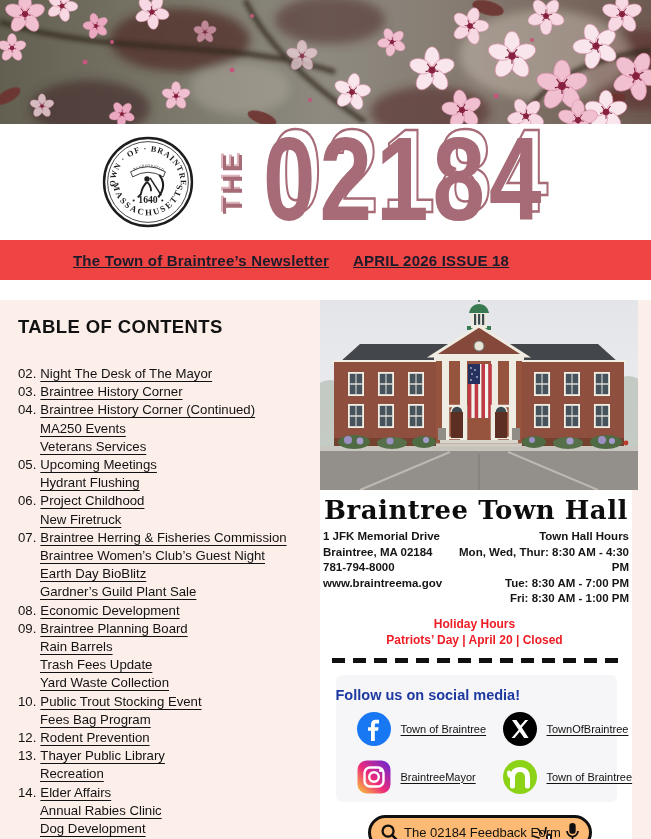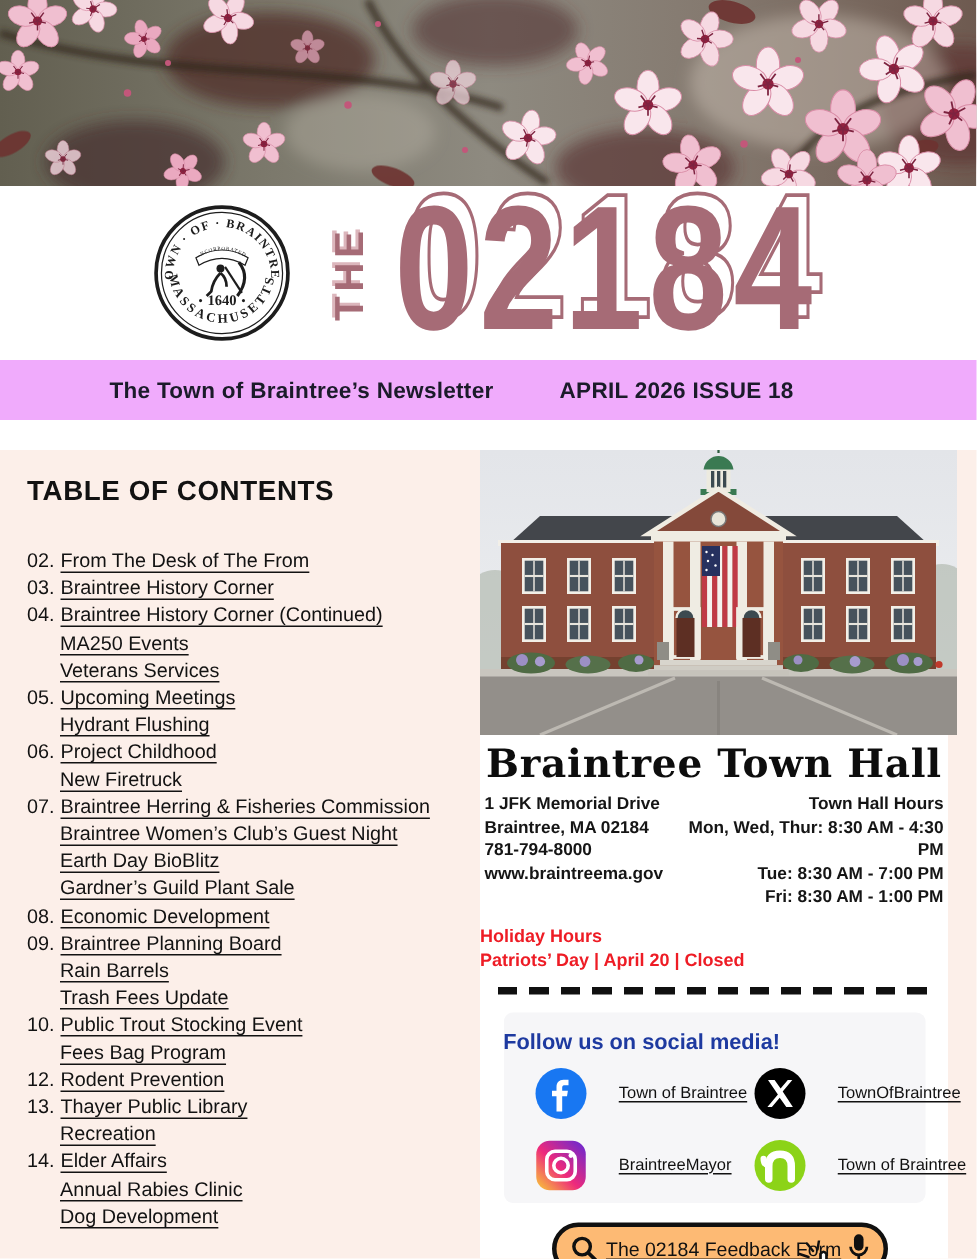--- a/index.html
+++ b/index.html
@@ -23,50 +23,50 @@
   .zip-wrap { position:relative; margin-left:16px; margin-top:-6px; transform:scaleX(.8);
     transform-origin:left center; height:120px; }
   .zip-wrap span {
     font-size:118px; font-weight:700; letter-spacing:5px; line-height:120px;
     font-family:"Liberation Sans", sans-serif; white-space:nowrap;
   }
   .zip-main { position:relative; z-index:2; color:#a66b76; }
   .zip-shadow { position:absolute; left:8px; top:-8px; z-index:1; color:#fff;
     -webkit-text-stroke:2.5px #a66b76; text-shadow:0 0 0 #a66b76; }
   
-  .subbar { position:absolute; left:0; top:240px; width:651px; height:40px; background:#f0abfc;
-    display:flex; align-items:center; color:#1b1b2a; }
+  .subbar { position:absolute; left:0; top:240px; width:651px; height:40px; background:#ef4444;
+    display:flex; align-items:center; color:#1b1b2a;text-decoration:underline; }
   .subbar .left { margin-left:73px; font-size:15px; font-weight:700; letter-spacing:.2px; }
-  .subbar .right { margin-left:44px; font-size:15px; font-weight:700; letter-spacing:.2px; }
+  .subbar .right { margin-left:24px; font-size:15px; font-weight:700; letter-spacing:.2px; }
   
   .body { position:absolute; left:0; top:300px; width:651px; height:539px; background:#fcefe9; }
   
   .toc { position:absolute; left:18px; top:16px; width:300px; color:#121212; }
   .toc-title { font-size:18.5px; font-weight:800; letter-spacing:.4px; margin-bottom:27px; }
   .toc-row, .toc-sub { font-size:13.2px; line-height:18.2px; white-space:nowrap; }
   .toc-num { display:inline-block; margin-right:4px; }
   .toc-sub { padding-left:22px; }
   .toc-link { text-decoration:underline; text-underline-offset:3px; text-decoration-thickness:1px; cursor:pointer; }
   
   .right-panel { position:absolute; left:320px; top:-2px; width:312px; height:541px; background:#fff; }
   .hall-photo { display:block; margin-top:2px; width:318px; height:190px; }
   .hall-title { margin-top:5px; text-align:center; font-family:"DejaVu Serif","Liberation Serif",serif;
     font-weight:700; font-size:26px; letter-spacing:.5px; color:#0d0d0d; }
   .hall-info { display:flex; justify-content:space-between; padding:4px 3px 0 3px; color:#151515; }
   .hall-info .addr { font-size:11.5px; font-weight:700; line-height:15.5px; }
   .hall-info .hours { font-size:11.5px; font-weight:700; line-height:15.5px; text-align:right; }
-  .holiday { margin-top:9px; padding-right:3px; text-align:left; color:#ee1c25;
+  .holiday { margin-top:9px; padding-right:3px; text-align:center; color:#ee1c25;
     font-size:12px; font-weight:700; line-height:16.5px; }
   .dashes { margin:9px 8px 0 12px; height:5px;
     background:repeating-linear-gradient(90deg,#101010 0 13px,transparent 13px 21px); }
   
   .social-card { margin:12px auto 0 auto; width:281px; height:127px; background:#f6f6f8; border-radius:6px; }
   .social-title { padding-top:12px; color:#1e3aa0; font-size:14.5px; font-weight:800; }
   .social-grid { display:grid; grid-template-columns:146px 1fr; padding:8px 0 0 20px; row-gap:12px; }
-  .social-item { display:flex; align-items:center; gap:21px; cursor:pointer; }
+  .social-item { display:flex; align-items:center; gap:9px; cursor:pointer; }
   .social-item svg { width:36px; height:36px; flex:0 0 auto; }
   .social-handle { font-size:11px; color:#111; text-decoration:underline; text-underline-offset:2px; white-space:nowrap; }
   
   .feedback-row { position:relative; margin-top:13px; height:60px; }
   .pill { position:absolute; left:48px; top:0; width:224px; height:35px; border:3.5px solid #101010;
     border-radius:20px; background:#fdba74; display:flex; align-items:center; padding:0 9px; cursor:pointer; }
   .pill-label { flex:1; margin-left:5px; font-size:13px; color:#111; text-decoration:underline;
     text-underline-offset:2px; white-space:nowrap; }
   .hand { position:absolute; left:212px; top:12px; width:34px; height:38px; }
   .page-num { position:absolute; left:276px; top:24px; font-family:Liberation Serif, serif;
@@ -209,37 +209,38 @@
   <div class="subbar">
     <span class="left">The Town of Braintree’s Newsletter</span>
     <span class="right">APRIL 2026 ISSUE 18</span>
   </div>
 
   <div class="body">
 
     <div class="toc">
       <div class="toc-title">TABLE OF CONTENTS</div>
 
-      <div class="toc-row"><span class="toc-num">02.</span><span class="toc-link">From The Desk of The From</span></div>
+      <div class="toc-row"><span class="toc-num">02.</span><span class="toc-link">Night The Desk of The Mayor</span></div>
       <div class="toc-row"><span class="toc-num">03.</span><span class="toc-link">Braintree History Corner</span></div>
       <div class="toc-row"><span class="toc-num">04.</span><span class="toc-link">Braintree History Corner (Continued)</span></div>
       <div class="toc-sub"><span class="toc-link">MA250 Events</span></div>
       <div class="toc-sub"><span class="toc-link">Veterans Services</span></div>
       <div class="toc-row"><span class="toc-num">05.</span><span class="toc-link">Upcoming Meetings</span></div>
       <div class="toc-sub"><span class="toc-link">Hydrant Flushing</span></div>
       <div class="toc-row"><span class="toc-num">06.</span><span class="toc-link">Project Childhood</span></div>
       <div class="toc-sub"><span class="toc-link">New Firetruck</span></div>
       <div class="toc-row"><span class="toc-num">07.</span><span class="toc-link">Braintree Herring &amp; Fisheries Commission</span></div>
       <div class="toc-sub"><span class="toc-link">Braintree Women’s Club’s Guest Night</span></div>
       <div class="toc-sub"><span class="toc-link">Earth Day BioBlitz</span></div>
       <div class="toc-sub"><span class="toc-link">Gardner’s Guild Plant Sale</span></div>
       <div class="toc-row"><span class="toc-num">08.</span><span class="toc-link">Economic Development</span></div>
       <div class="toc-row"><span class="toc-num">09.</span><span class="toc-link">Braintree Planning Board</span></div>
       <div class="toc-sub"><span class="toc-link">Rain Barrels</span></div>
       <div class="toc-sub"><span class="toc-link">Trash Fees Update</span></div>
+      <div class="toc-sub"><span class="toc-link">Yard Waste Collection</span></div>
       <div class="toc-row"><span class="toc-num">10.</span><span class="toc-link">Public Trout Stocking Event</span></div>
       <div class="toc-sub"><span class="toc-link">Fees Bag Program</span></div>
       <div class="toc-row"><span class="toc-num">12.</span><span class="toc-link">Rodent Prevention</span></div>
       <div class="toc-row"><span class="toc-num">13.</span><span class="toc-link">Thayer Public Library</span></div>
       <div class="toc-sub"><span class="toc-link">Recreation</span></div>
       <div class="toc-row"><span class="toc-num">14.</span><span class="toc-link">Elder Affairs</span></div>
       <div class="toc-sub"><span class="toc-link">Annual Rabies Clinic</span></div>
       <div class="toc-sub"><span class="toc-link">Dog Development</span></div>
     </div>
 

